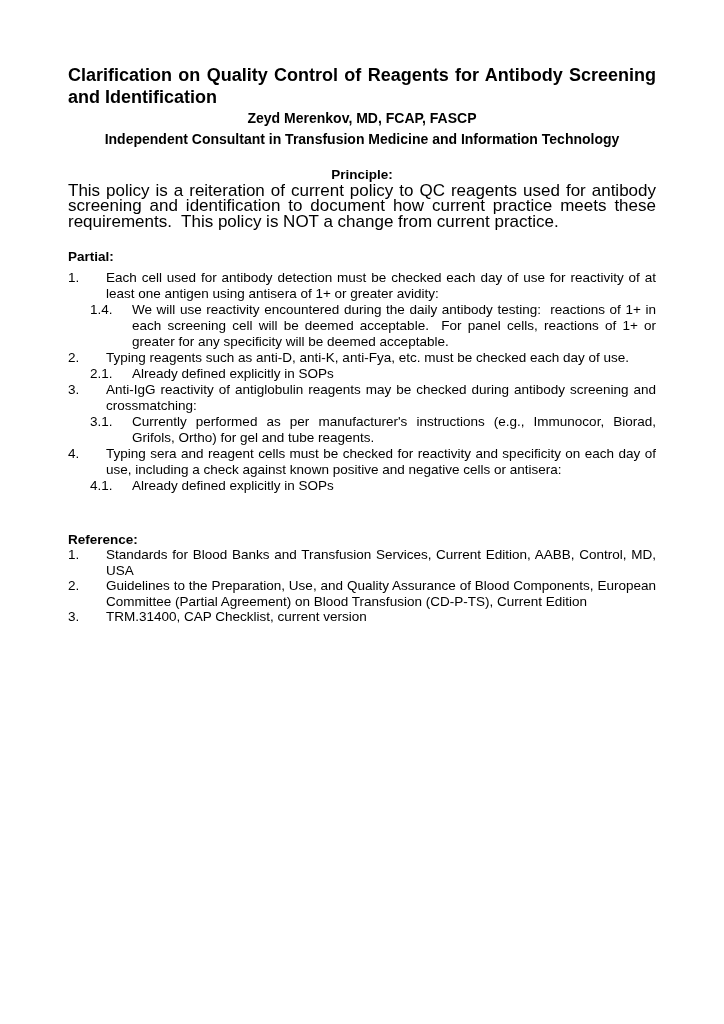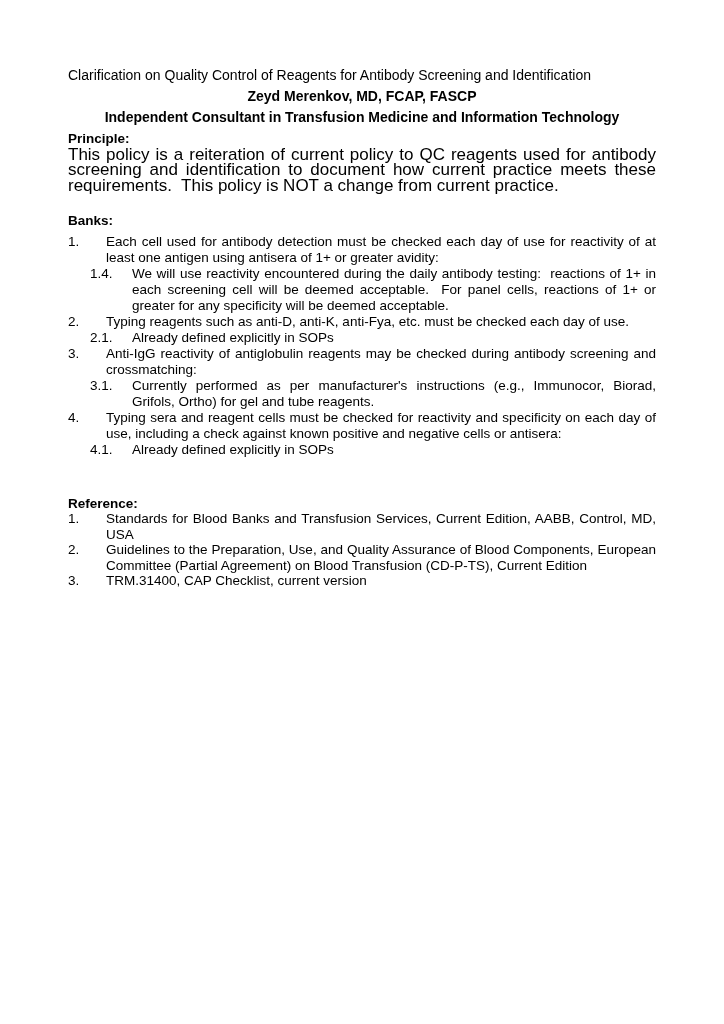--- a/index.html
+++ b/index.html
@@ -10,30 +10,30 @@
     overflow: hidden;
   }
   .page {
     box-sizing: border-box;
     width: 724px; height: 1024px;
     padding: 64px 68px 0 68px;
     background: #ffffff;
   }
   .title {
     margin: 0;
-    font-size: 14px; line-height: 22px; font-weight: normal;
+    font-size: 18px; line-height: 22px; font-weight: bold;
     text-align: justify;
   }
   .byline {
     font-size: 14px; line-height: 21px; font-weight: bold; text-align: center;
   }
   .h {
     font-size: 13.5px; line-height: 15.5px; font-weight: bold;
   }
-  .principle-h { margin-top: 3px; }
+  .principle-h { margin-top: 17px; text-align: center; }
   .policy-h    { margin-top: 20px; }
   .reference-h { margin-top: 38px; }
   .para {
     font-size: 17px; line-height: 15.5px;
     text-align: justify;
     white-space: pre-wrap;
   }
   .list { font-size: 13.5px; }
   .policy-list { margin-top: 5px; }
   .oli {
@@ -62,21 +62,21 @@
 
 <div class="page">
 
   <h1 class="title">Clarification on Quality Control of Reagents for Antibody Screening and Identification</h1>
   <div class="byline">Zeyd Merenkov, MD, FCAP, FASCP</div>
   <div class="byline">Independent Consultant in Transfusion Medicine and Information Technology</div>
 
   <div class="h principle-h">Principle:</div>
   <div class="para">This policy is a reiteration of current policy to QC reagents used for antibody screening and identification to document how current practice meets these requirements.  This policy is NOT a change from current practice.</div>
 
-  <div class="h policy-h">Banks:</div>
+  <div class="h policy-h">Partial:</div>
   <div class="list policy-list">
 
     <div class="oli">
       <span class="num">1.</span>
       <span class="txt">Each cell used for antibody detection must be checked each day of use for reactivity of at least one antigen using antisera of 1+ or greater avidity:</span>
       <div class="sub">
         <span class="num">1.4.</span>
         <span class="txt">We will use reactivity encountered during the daily antibody testing:  reactions of 1+ in each screening cell will be deemed acceptable.  For panel cells, reactions of 1+ or greater for any specificity will be deemed acceptable.</span>
       </div>
     </div>

